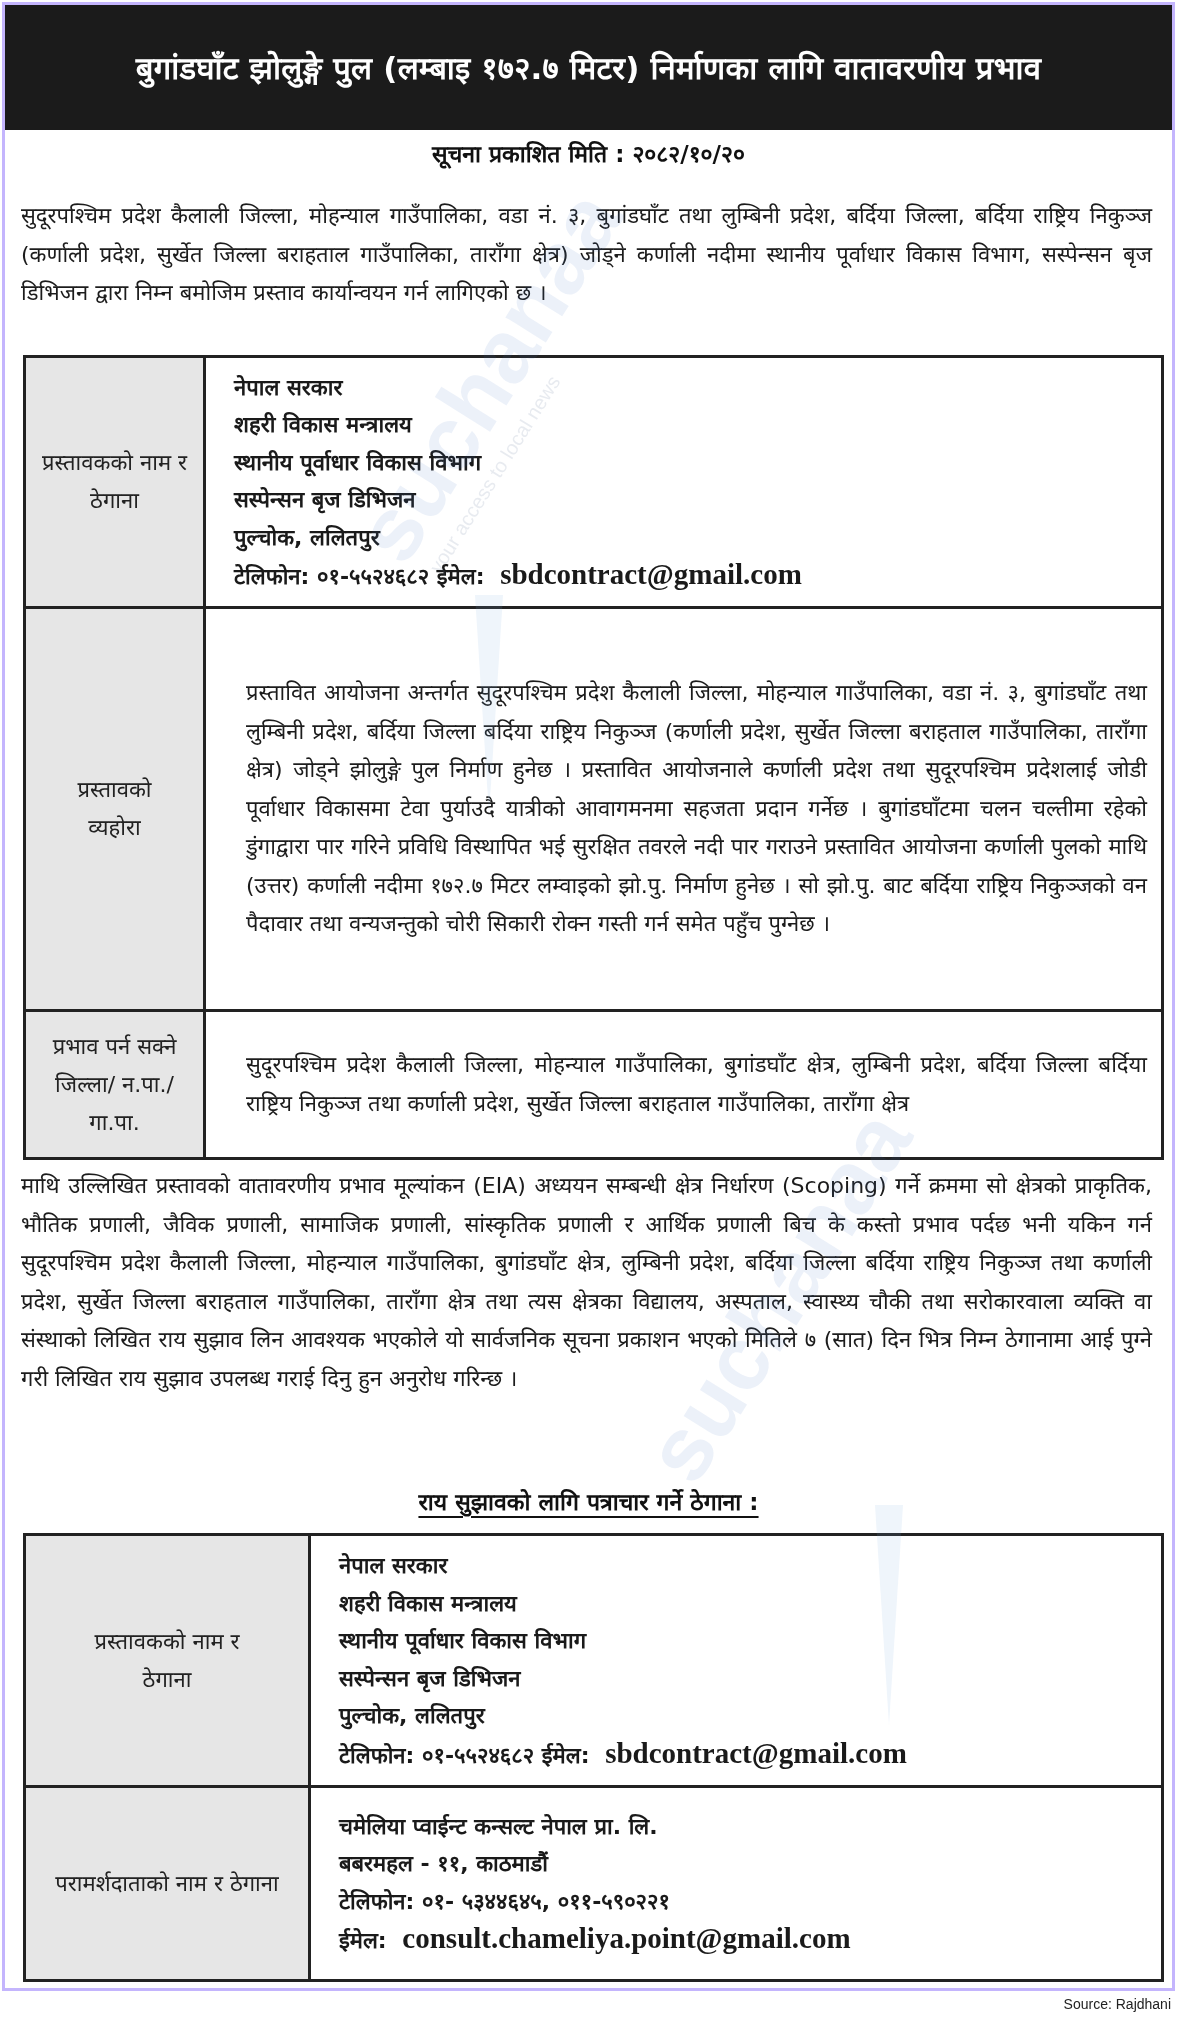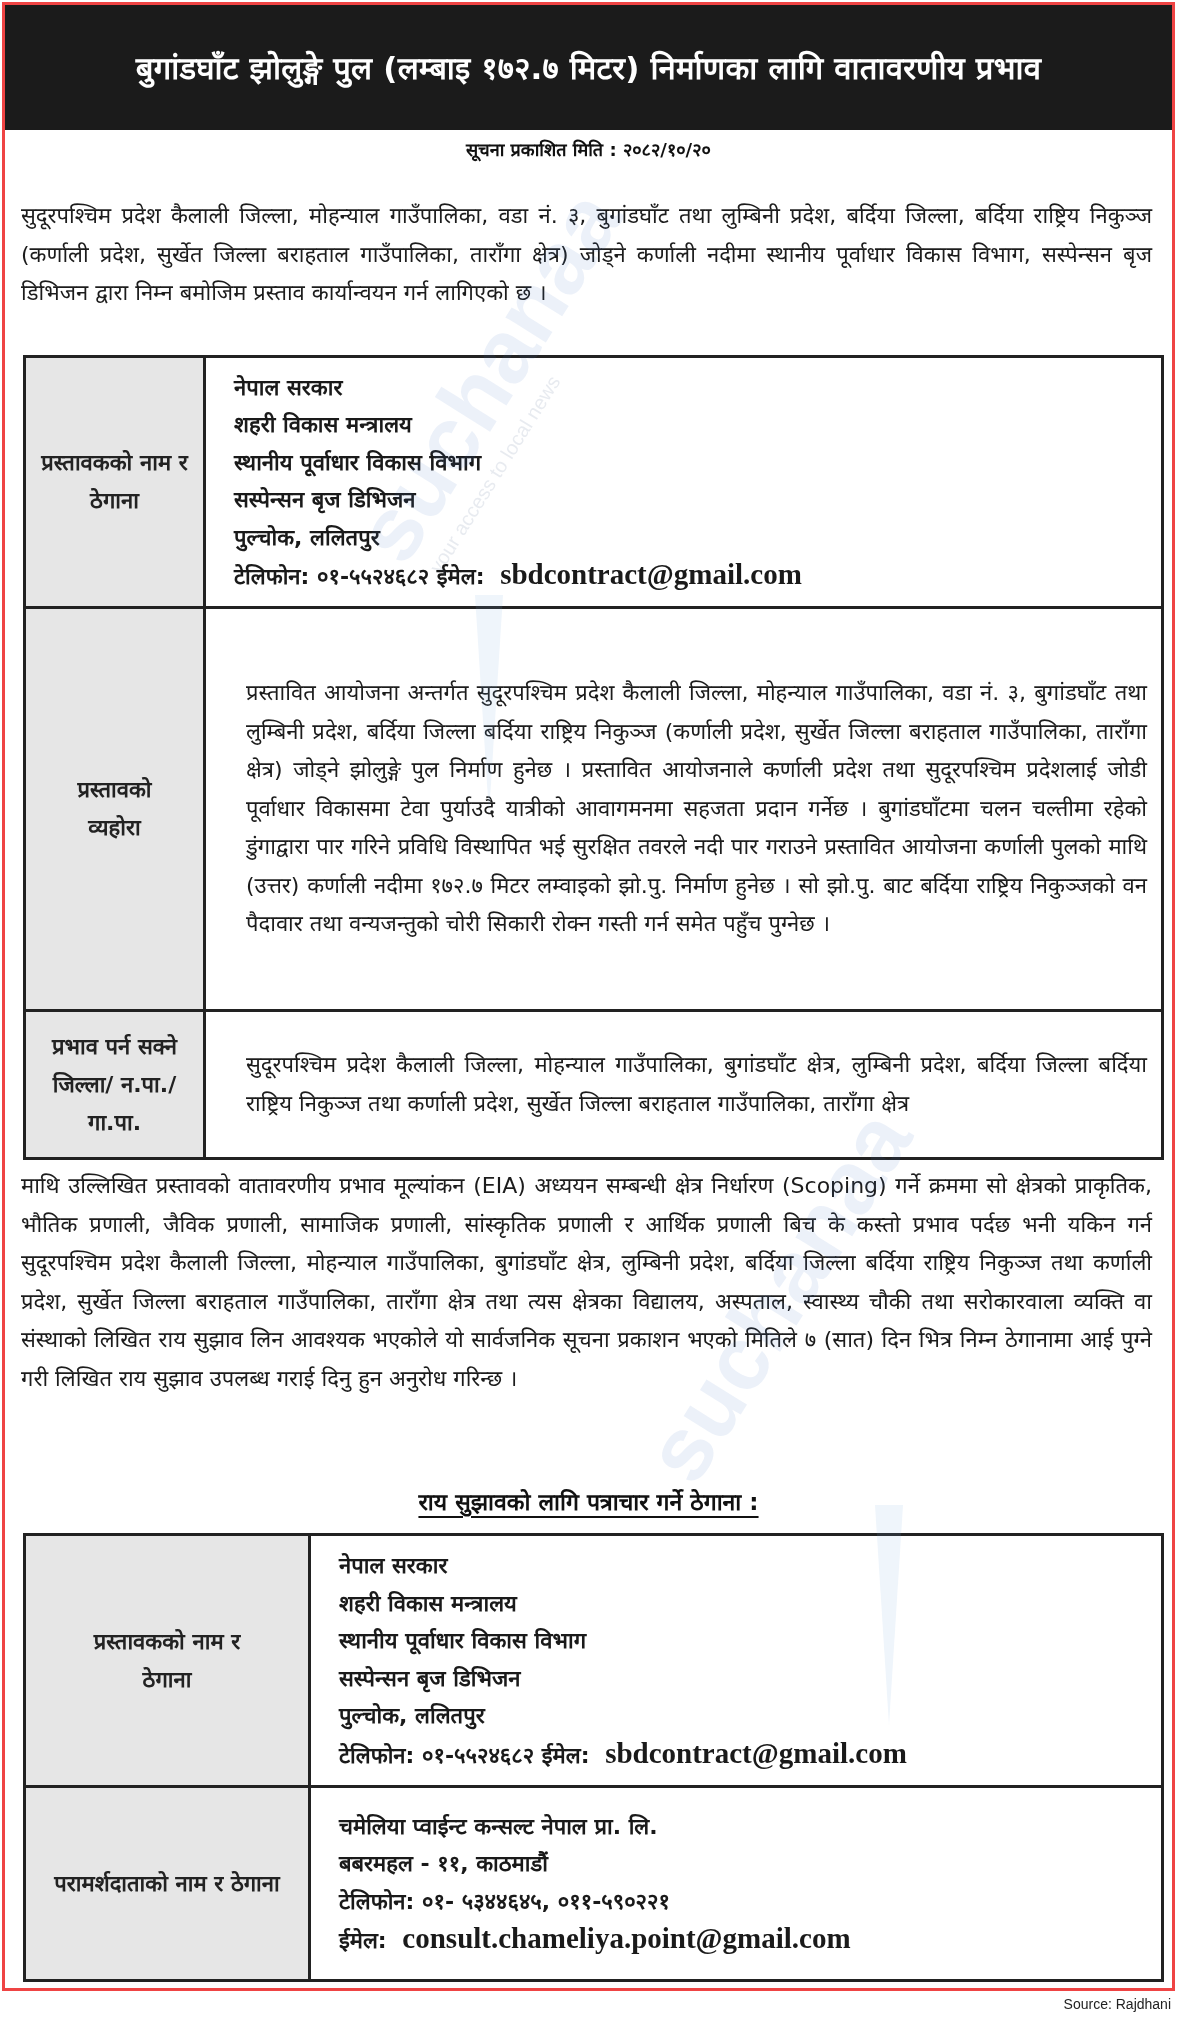--- a/index.html
+++ b/index.html
@@ -2,53 +2,53 @@
 <html><head>
 <meta charset="utf-8">
 <style>
   html, body { margin: 0; padding: 0; }
   body {
     width: 1181px; height: 2019px; background: #ffffff; position: relative; overflow: hidden;
     font-family: "DejaVu Sans", sans-serif; color: #1a1a1a;
   }
   .frame {
     position: absolute; left: 2px; top: 2px; width: 1173px; height: 1989px;
-    border: 3px solid #ef4444; background: #fff; box-sizing: border-box;
+    border: 3px solid #c4b5fd; background: #fff; box-sizing: border-box;
   }
   .title-bar {
     position: absolute; left: 0; top: 0; right: 0; height: 125px;
     background: #1b1b1b; color: #fff;
     display: flex; flex-direction: column; justify-content: center; align-items: center;
     font-weight: bold; font-size: 31px; line-height: 44px; text-align: center;
   }
   .title-bar .line { white-space: nowrap; letter-spacing: 0.2px; }
   .pub-date {
     position: absolute; left: 0; right: 0; top: 132px; text-align: center;
-    font-weight: bold; font-size: 18px; color: #111;
+    font-weight: bold; font-size: 23px; color: #111;
   }
   .para {
     position: absolute; left: 16px; right: 20px;
     font-size: 22px; line-height: 38.5px; text-align: justify; text-align-last: left;
     color: #1c1c1c;
   }
   .para1 { top: 192px; }
   .para2 { top: 1162px; }
   .sub-heading {
     position: absolute; left: 0; right: 0; top: 1480px; text-align: center;
   }
   .sub-heading span {
     font-weight: bold; font-size: 23px; text-decoration: underline; text-underline-offset: 6px; color: #111;
   }
   table.info {
     position: absolute; border-collapse: collapse; background: #fff;
     border: 3px solid #222;
   }
   table.info td { border: 3px solid #222; vertical-align: middle; padding: 0; }
   table.info td.label {
-    background: #e6e6e6; text-align: center; font-weight: bold; font-size: 22px; line-height: 38px; color: #222;
+    background: #e6e6e6; text-align: center; font-weight: normal; font-size: 22px; line-height: 38px; color: #222;
   }
   table.info td.content { padding: 0 14px 0 28px; }
   .t1 { left: 18px; top: 350px; width: 1141px; }
   .t1 td.label { width: 177px; }
   .t2 { left: 18px; top: 1528px; width: 1141px; }
   .t2 td.label { width: 282px; }
   .addr-line { font-weight: bold; font-size: 22px; line-height: 37.5px; color: #1a1a1a; white-space: nowrap; }
   .email { font-family: "Liberation Serif", serif; font-weight: bold; font-size: 29px; margin-left: 8px; }
   .body-text { font-size: 22px; line-height: 38.5px; text-align: justify; text-align-last: left; color: #1c1c1c; margin-left: 12px; }
   .source {

